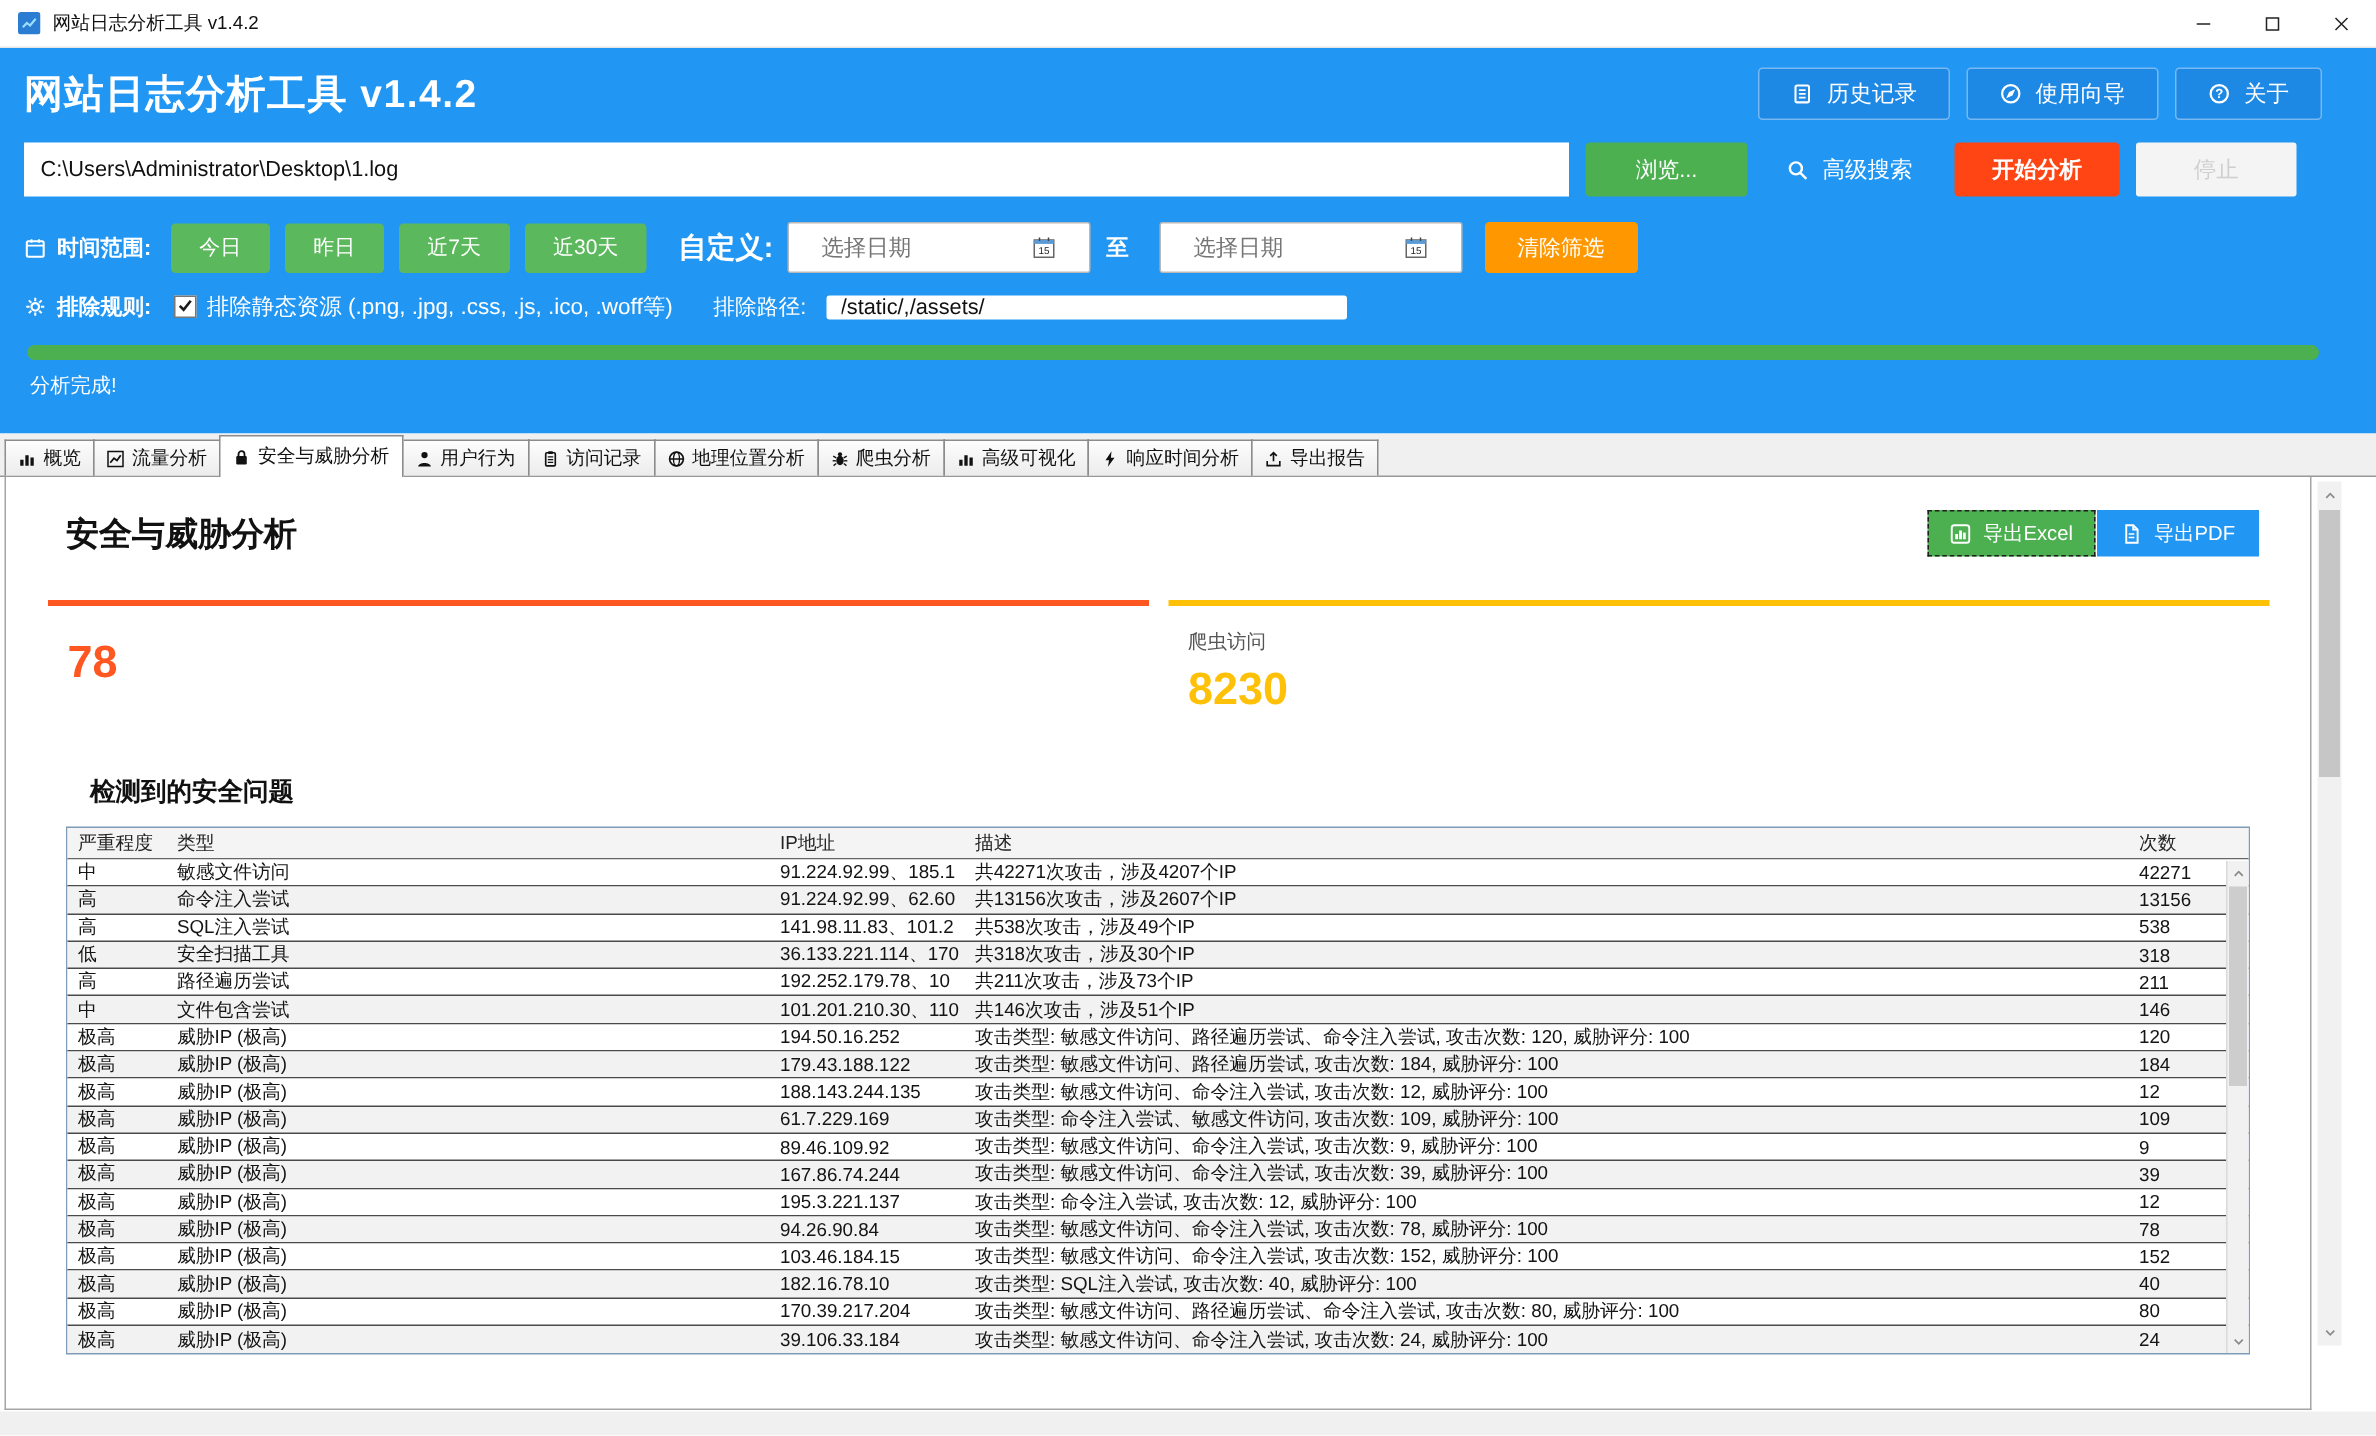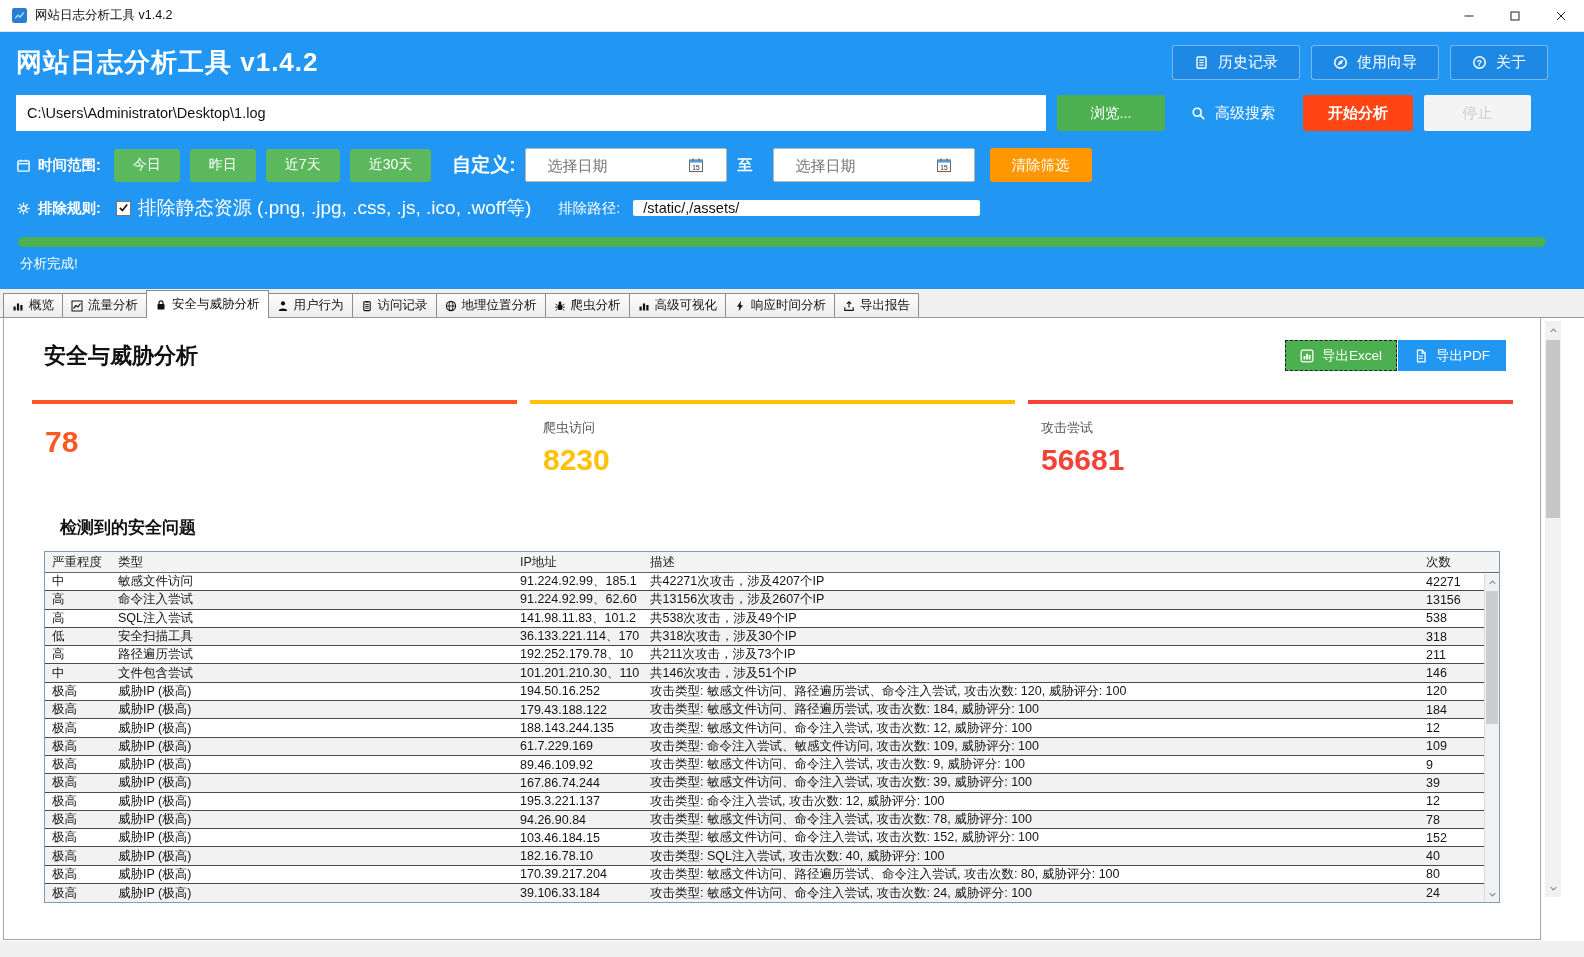--- a/index.html
+++ b/index.html
@@ -52,21 +52,21 @@
     font-family:inherit; min-width:0; }
   .date-box .ic svg { width:16px; height:16px; display:block; }
   .to-label { margin:0 11px; font-size:15px; font-weight:bold; }
   .clear-btn { margin-left:15px; height:34px; padding:0 22px; background:#FF9800; color:#fff;
     border:none; border-radius:3px; font-size:14.5px; cursor:pointer; font-family:inherit; }
 
   .h-row4 { display:flex; align-items:center; margin-top:13px; color:#fff; }
   .chk { width:15px; height:15px; background:#fff; border:1px solid #777; margin:0 7px 0 15px;
     display:flex; align-items:center; justify-content:center; cursor:pointer; }
   .chk svg { width:11px; height:11px; color:#1a1a1a; }
-  .chk-label { font-size:19px; }
+  .chk-label { font-size:15px; }
   .path-label { margin-left:27px; font-size:14.5px; }
   .path-input { margin-left:13px; width:347px; height:16px; border:none; border-radius:2px;
     padding:0 10px; font-size:14.5px; color:#111; font-family:inherit; outline:none; }
 
   .progress { margin:16px 2px 0 2px; height:10px; background:#4CAF50; border-radius:5px; }
   .status { margin-top:8px; padding-left:4px; color:#fff; font-size:13.5px; }
 
   
   .tabstrip { height:29px; background:#F0F0F0; display:flex; align-items:flex-end;
     padding-left:3px; border-bottom:1px solid #989898; }
@@ -421,24 +421,20 @@
   </div>
 
   <div id="stats">
       <div class="stat-card" style="border-top-color: rgb(255, 87, 34);">
         <div class="stat-value" style="color: rgb(255, 87, 34);">78</div>
       </div>
       <div class="stat-card" style="border-top-color: rgb(255, 193, 7);">
         <div class="stat-label">爬虫访问</div>
         <div class="stat-value" style="color: rgb(255, 193, 7);">8230</div>
       </div>
-      <div class="stat-card" style="border-top-color: rgb(244, 67, 54);">
-        <div class="stat-label">攻击尝试</div>
-        <div class="stat-value" style="color: rgb(244, 67, 54);">56681</div>
-      </div>
     </div>
 
   <div class="table-title">检测到的安全问题</div>
 
   <div class="sec-table">
     <div class="t-head" id="thead">
         <div class="t-cell">严重程度</div>
         <div class="t-cell">类型</div>
         <div class="t-cell">IP地址</div>
         <div class="t-cell">描述</div>

